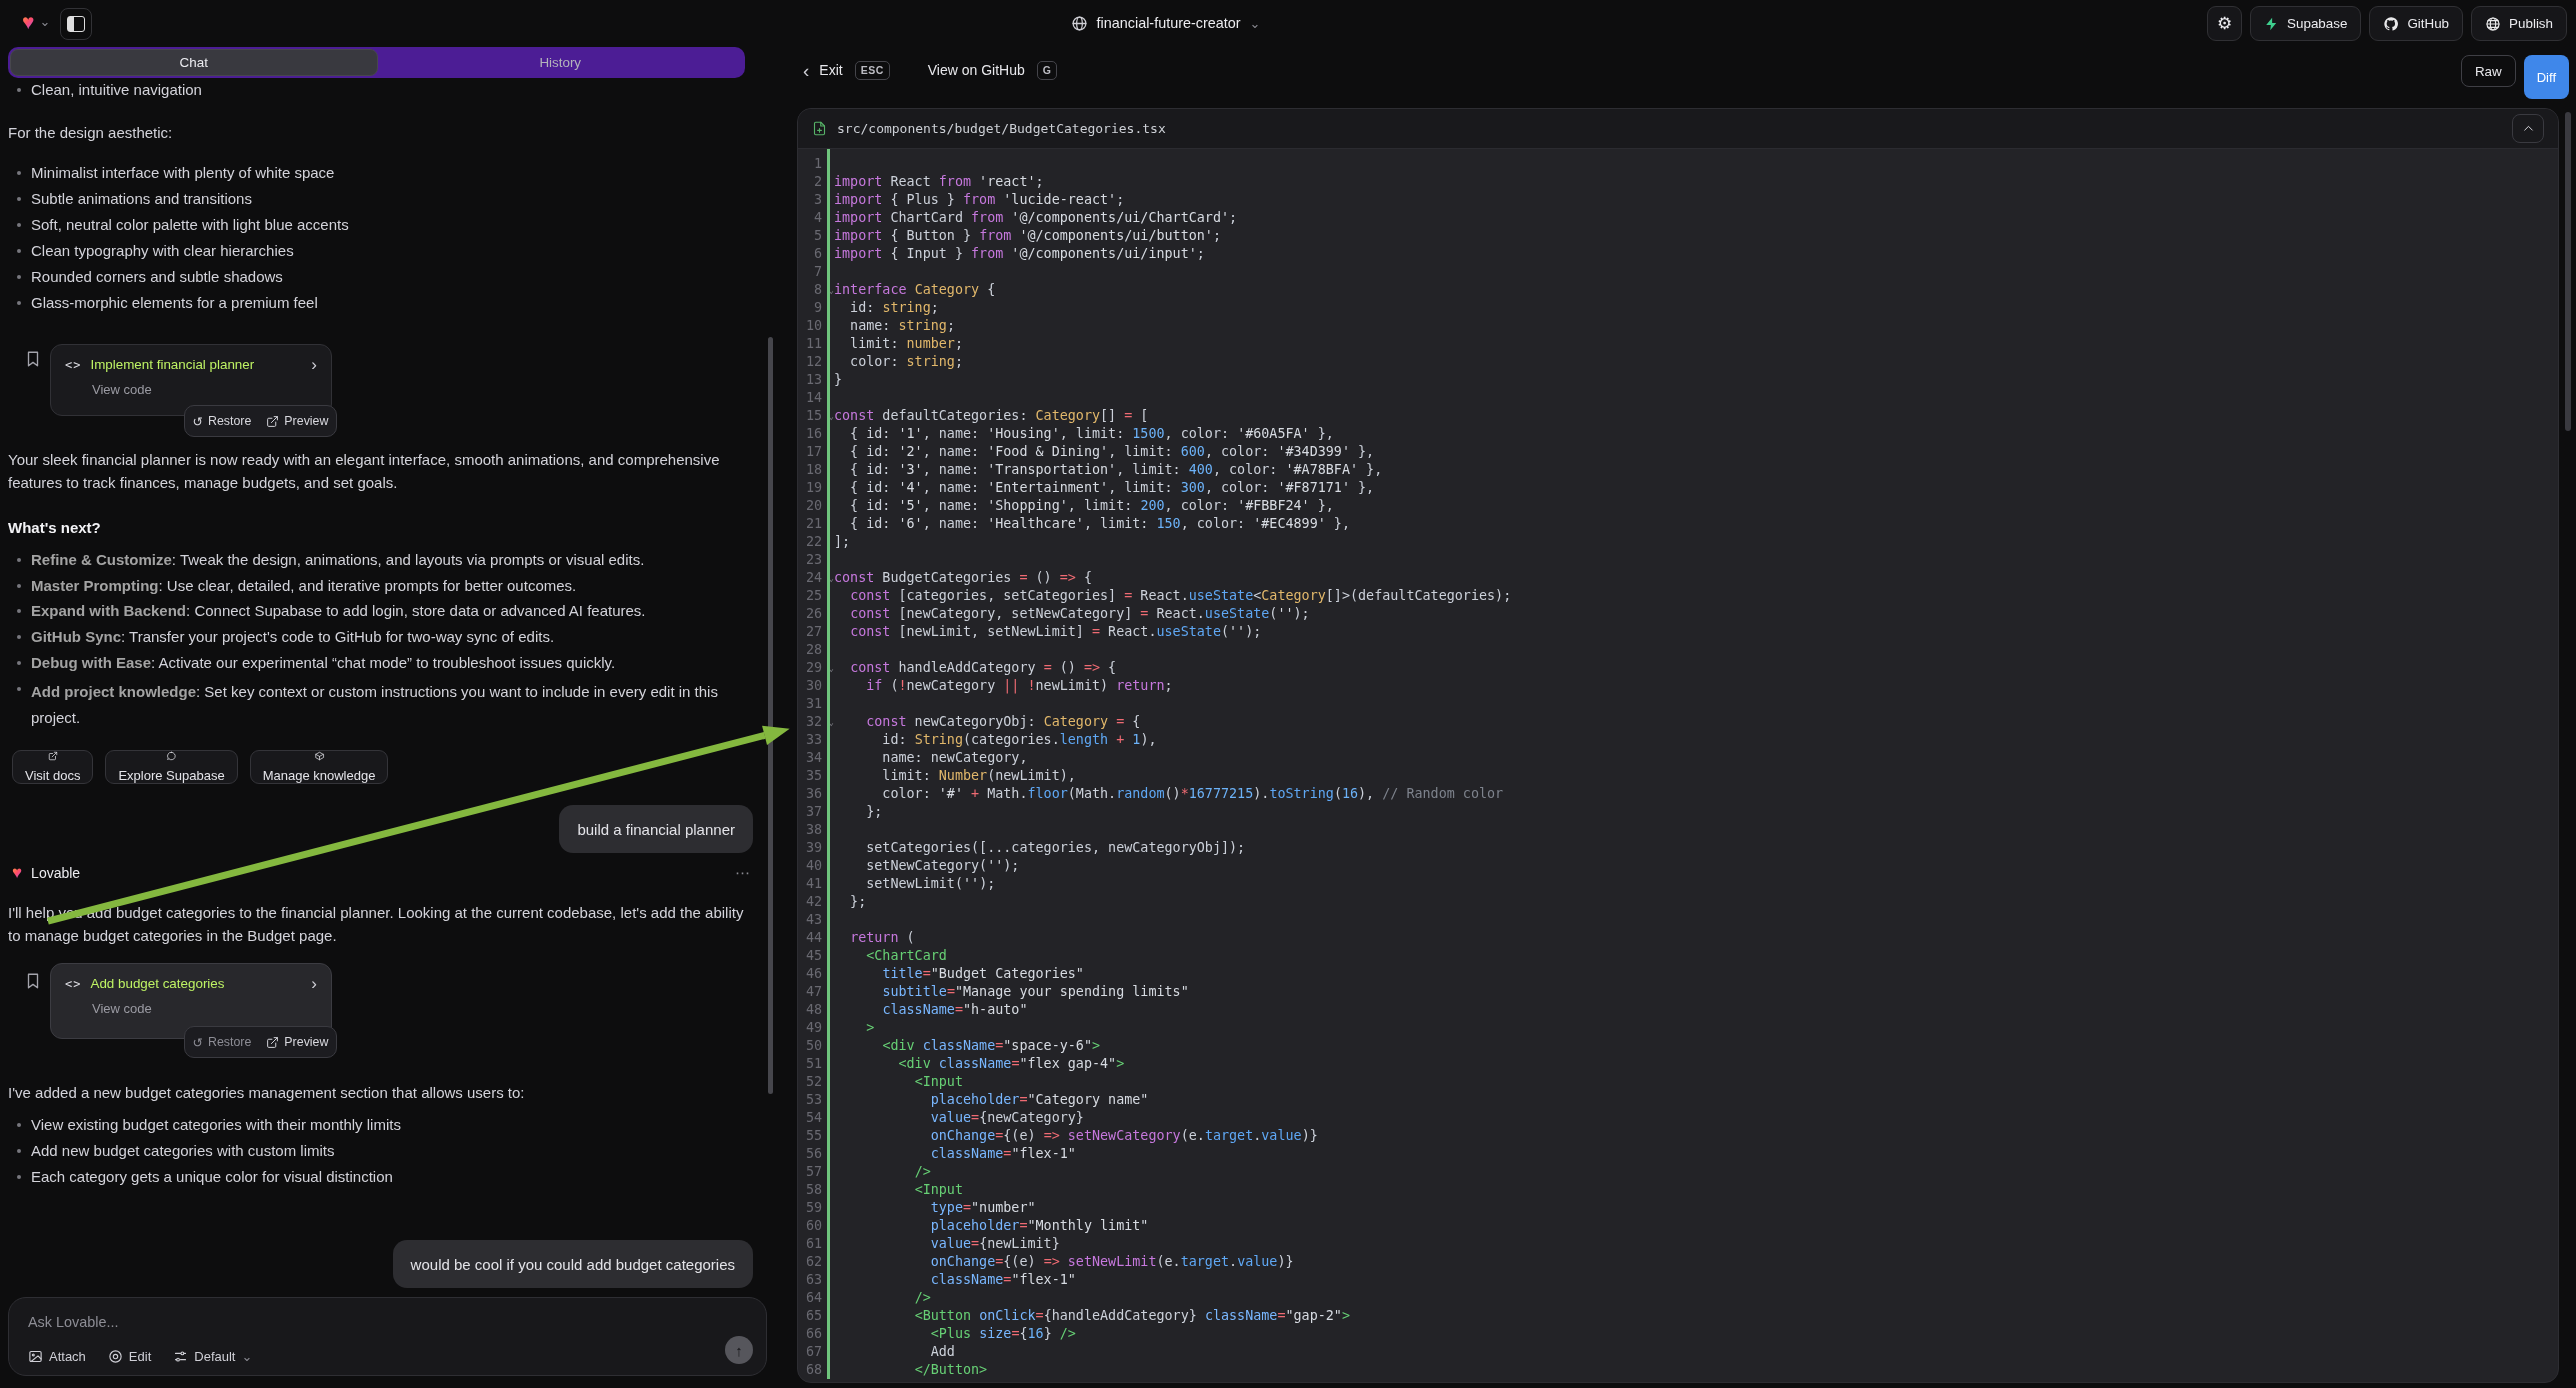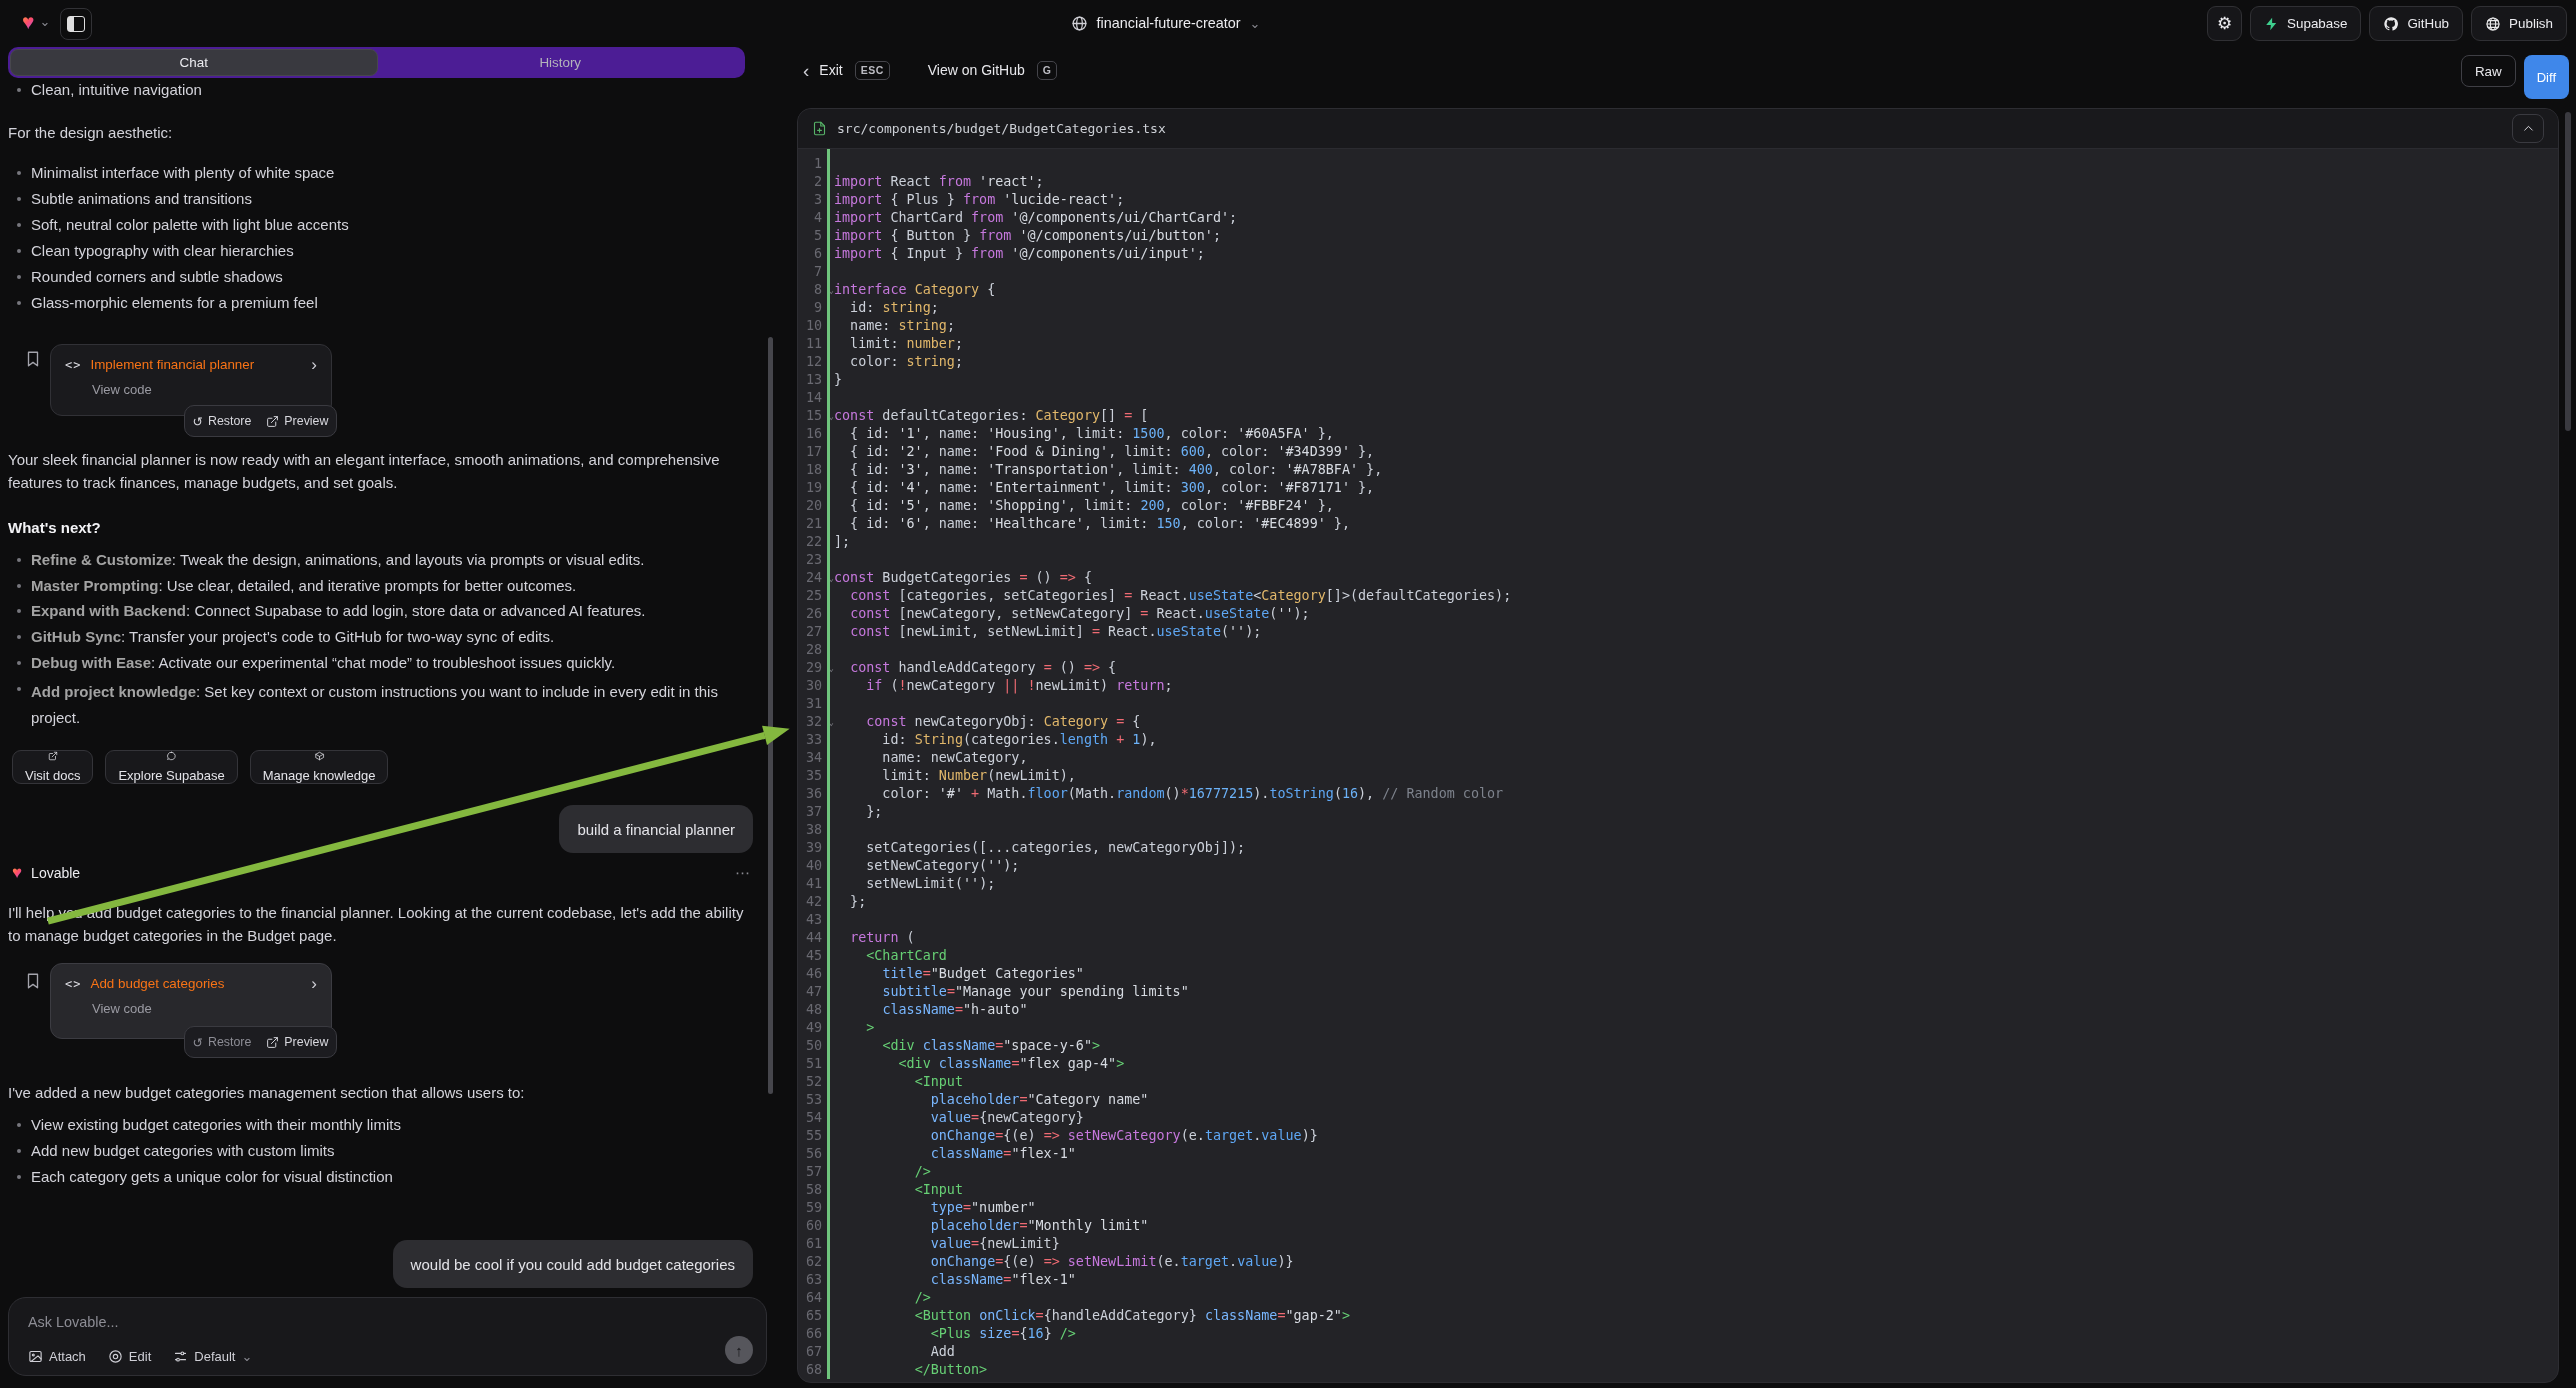--- a/index.html
+++ b/index.html
@@ -32,21 +32,21 @@
   .tabseg.active{background:#39393f;border:1px solid #47474d;color:#ececf0;}
   .bullet{position:absolute;left:8px;width:745px;font-size:15px;line-height:20px;color:#d3d3da;padding-left:23px;box-sizing:border-box;}
   .bullet::before{content:"";position:absolute;left:9px;top:8px;width:4px;height:4px;border-radius:50%;background:#77777e;}
   .para{position:absolute;left:8px;width:747px;font-size:15px;line-height:23px;color:#d3d3da;}
   .hd{font-weight:bold;color:#f3f3f6;}
   .lead{font-weight:bold;color:#a3a3a3;}
   .mini-card{position:absolute;left:50px;width:282px;height:72px;background:#1a1a1d;border:1px solid #313136;border-radius:12px;box-sizing:border-box;padding:11px 14px;}
   .mini-card.sel{background:#28282c;border-color:#3c3c42;}
   .mc-row1{display:flex;align-items:center;gap:9px;}
   .code-gl{font-family:"DejaVu Sans Mono",monospace;font-size:12px;color:#dcdce2;letter-spacing:1px;}
-  .mc-title{font-size:13.4px;color:#f97316;flex:1;}
+  .mc-title{font-size:13.4px;color:#bef264;flex:1;}
   .mc-chev{color:#cfcfd6;font-size:17px;line-height:1;}
   .mc-sub{margin:9px 0 0 27px;font-size:13px;color:#9b9ba3;}
   .pill{position:absolute;left:184px;width:151px;height:30px;background:#1c1c20;border:1px solid #3a3a40;border-radius:10px;
     display:flex;align-items:center;justify-content:center;gap:15px;font-size:12.4px;color:#d8d8de;}
   .pill .pbtn{display:flex;align-items:center;gap:5px;}
   .pill .dim{color:#8d8d95;}
   .act-row{position:absolute;left:12px;top:750px;display:flex;gap:12px;}
   .act-btn{height:32px;border:1px solid #343439;border-radius:9px;background:#18181b;display:flex;align-items:center;gap:7px;
     padding:0 12px;font-size:13px;color:#e4e4e9;flex-direction:column;}
   .ubbl{position:absolute;background:#2d2d31;border-radius:14px;padding:13px 18px;font-size:15px;color:#e3e3e8;box-sizing:border-box;}

